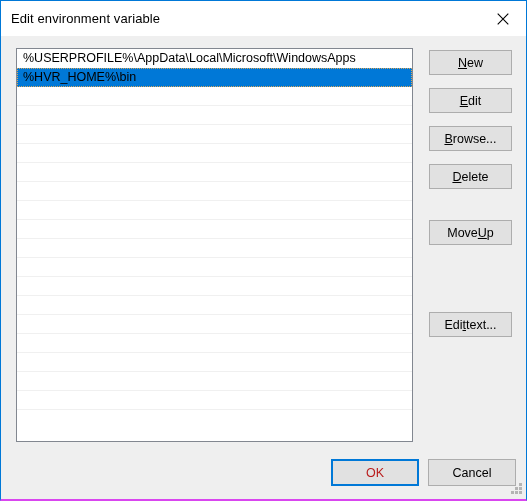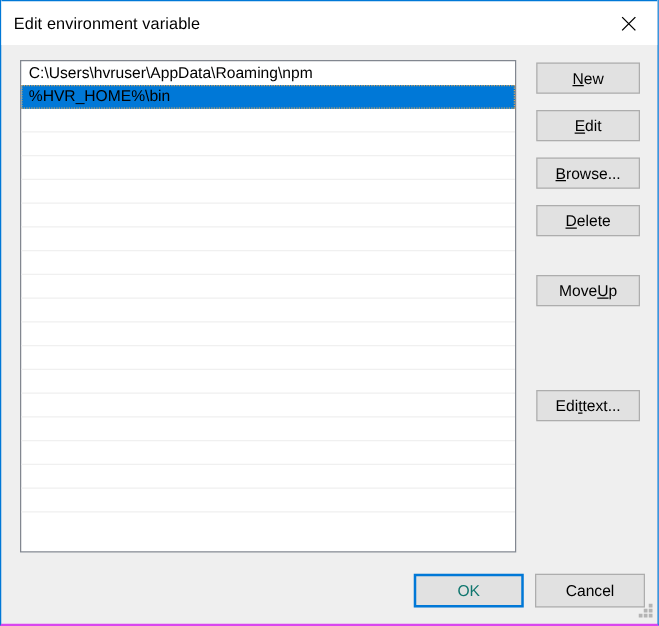--- a/index.html
+++ b/index.html
@@ -134,21 +134,21 @@
     position: absolute;
     left: 330px;
     top: 459px;
     width: 88px;
     height: 27px;
     box-sizing: border-box;
     background: #e1e1e1;
     border: 2px solid #0078d7;
     font-family: "Liberation Sans", sans-serif;
     font-size: 12.5px;
-    color: #0f766e;
+    color: #b91c1c;
     display: flex;
     align-items: center;
     justify-content: center;
     cursor: default;
     padding: 0;
   }
   #btn-cancel {
     position: absolute;
     left: 427px;
     top: 459px;
@@ -197,21 +197,21 @@
   <div id="titlebar">
     <div id="title-text">Edit environment variable</div>
     <div id="close-button">
       <svg width="12" height="12" viewBox="0 0 12 12" aria-hidden="true">
         <path d="M0.7 0.7 L11.3 11.3 M11.3 0.7 L0.7 11.3" stroke="#000000" stroke-width="1.1" fill="none"></path>
       </svg>
     </div>
   </div>
 
   <div id="listbox">
-      <div class="row filled">C:\Users\hvruser\AppData\Roaming\npm</div>
+      <div class="row filled">%USERPROFILE%\AppData\Local\Microsoft\WindowsApps</div>
       <div class="row filled selected">%HVR_HOME%\bin</div>
       <div class="row empty"></div>
       <div class="row empty"></div>
       <div class="row empty"></div>
       <div class="row empty"></div>
       <div class="row empty"></div>
       <div class="row empty"></div>
       <div class="row empty"></div>
       <div class="row empty"></div>
       <div class="row empty"></div>

